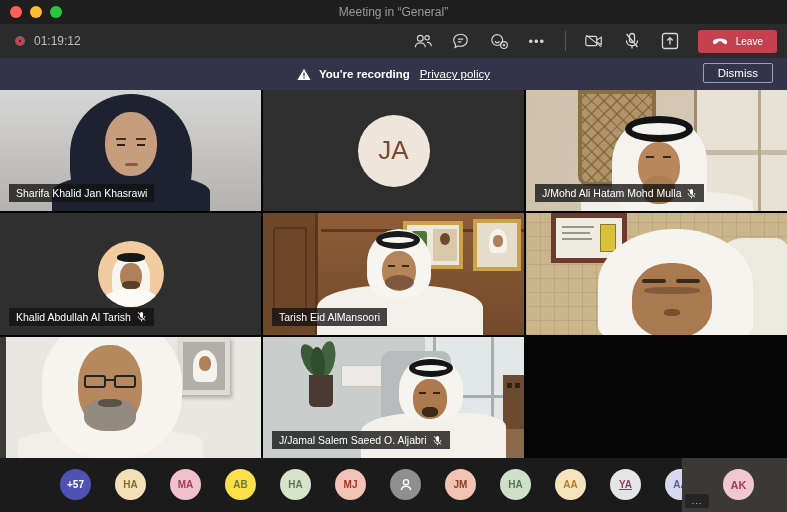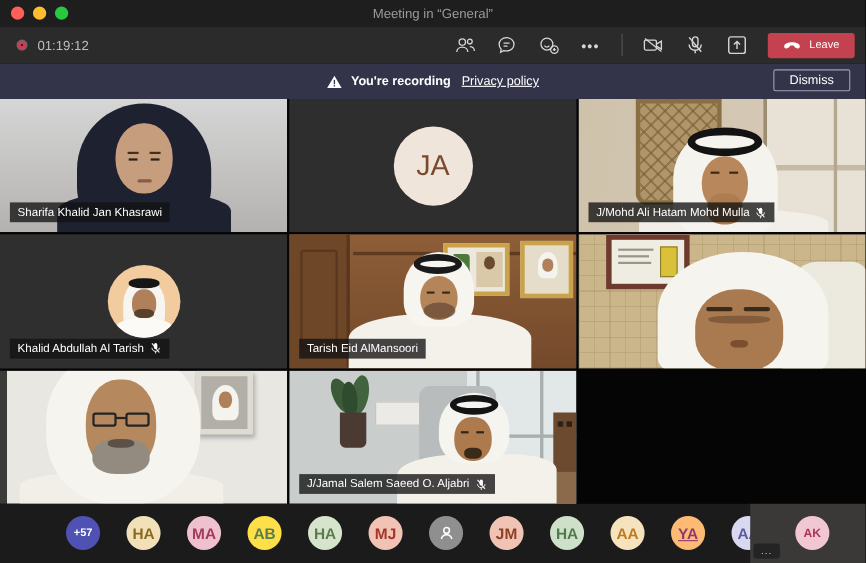--- a/index.html
+++ b/index.html
@@ -51,21 +51,21 @@
   .mic-off { width:11px; height:11px; display:inline-flex; }
 
   .big-avatar { position:absolute; left:50%; top:50%; transform:translate(-50%,-50%);
     width:72px; height:72px; border-radius:50%; display:flex; align-items:center;
     justify-content:center; font-size:26px; }
 
   
   .bottom-strip { position:relative; height:54px; background:#1b1b1b; }
   .avatar-row { position:absolute; left:33px; top:11px; display:flex; gap:24px;margin-left:27px; }
   .pavatar { width:31px; height:31px; border-radius:50%; display:flex;
-    align-items:center; justify-content:center; font-size:14px; font-weight:600;
+    align-items:center; justify-content:center; font-size:10px; font-weight:600;
     cursor:pointer; flex:none; }
   .corner-tile { position:absolute; right:0; top:0; width:105px; height:54px;
     background:#3b3937; }
   .corner-avatar { position:absolute; left:41px; top:11px; width:31px; height:31px;
     border-radius:50%; display:flex; align-items:center; justify-content:center;
     font-size:11px; font-weight:600; cursor:pointer; }
   .tile-more { position:absolute; left:3px; bottom:4px; width:24px; height:14px;
     background:#242424; border-radius:3px; color:#cfcfcf; font-size:9px;
     display:flex; align-items:center; justify-content:center; letter-spacing:1px;
     cursor:pointer; }
@@ -332,21 +332,21 @@
       <span class="pavatar" style="background: rgb(240, 195, 181); color: rgb(165, 53, 42);">MJ</span>
       <span class="pavatar" style="background: rgb(143, 143, 143); color: rgb(255, 255, 255);">
         <svg width="16" height="16" viewBox="0 0 16 16">
           <circle cx="8" cy="5.2" r="2.6" fill="none" stroke="#fff" stroke-width="1.4"></circle>
           <path d="M3.2 13c.6-2.4 2.5-3.8 4.8-3.8s4.2 1.4 4.8 3.8" fill="none" stroke="#fff" stroke-width="1.4"></path>
         </svg>
       </span>
       <span class="pavatar" style="background: rgb(240, 195, 181); color: rgb(141, 64, 36);">JM</span>
       <span class="pavatar" style="background: rgb(207, 224, 200); color: rgb(78, 122, 78);">HA</span>
       <span class="pavatar" style="background: rgb(245, 227, 189); color: rgb(192, 122, 30);">AA</span>
-      <span class="pavatar" style="background: #fdba74; color: rgb(147, 56, 107); text-decoration: underline;">YA</span>
+      <span class="pavatar" style="background: #e5e5e5; color: rgb(147, 56, 107); text-decoration: underline;">YA</span>
       <span class="pavatar" style="background: rgb(216, 216, 240); color: rgb(90, 90, 160);">AA</span>
       <span class="pavatar" style="background: rgb(179, 201, 236); color: rgb(42, 74, 143);">KM</span>
     </div>
   <div class="corner-tile">
     <div class="corner-avatar" style="background: rgb(242, 199, 212); color: rgb(169, 56, 85);">AK</div>
     <div class="tile-more">...</div>
   </div>
 </div>
 
 </body></html>

